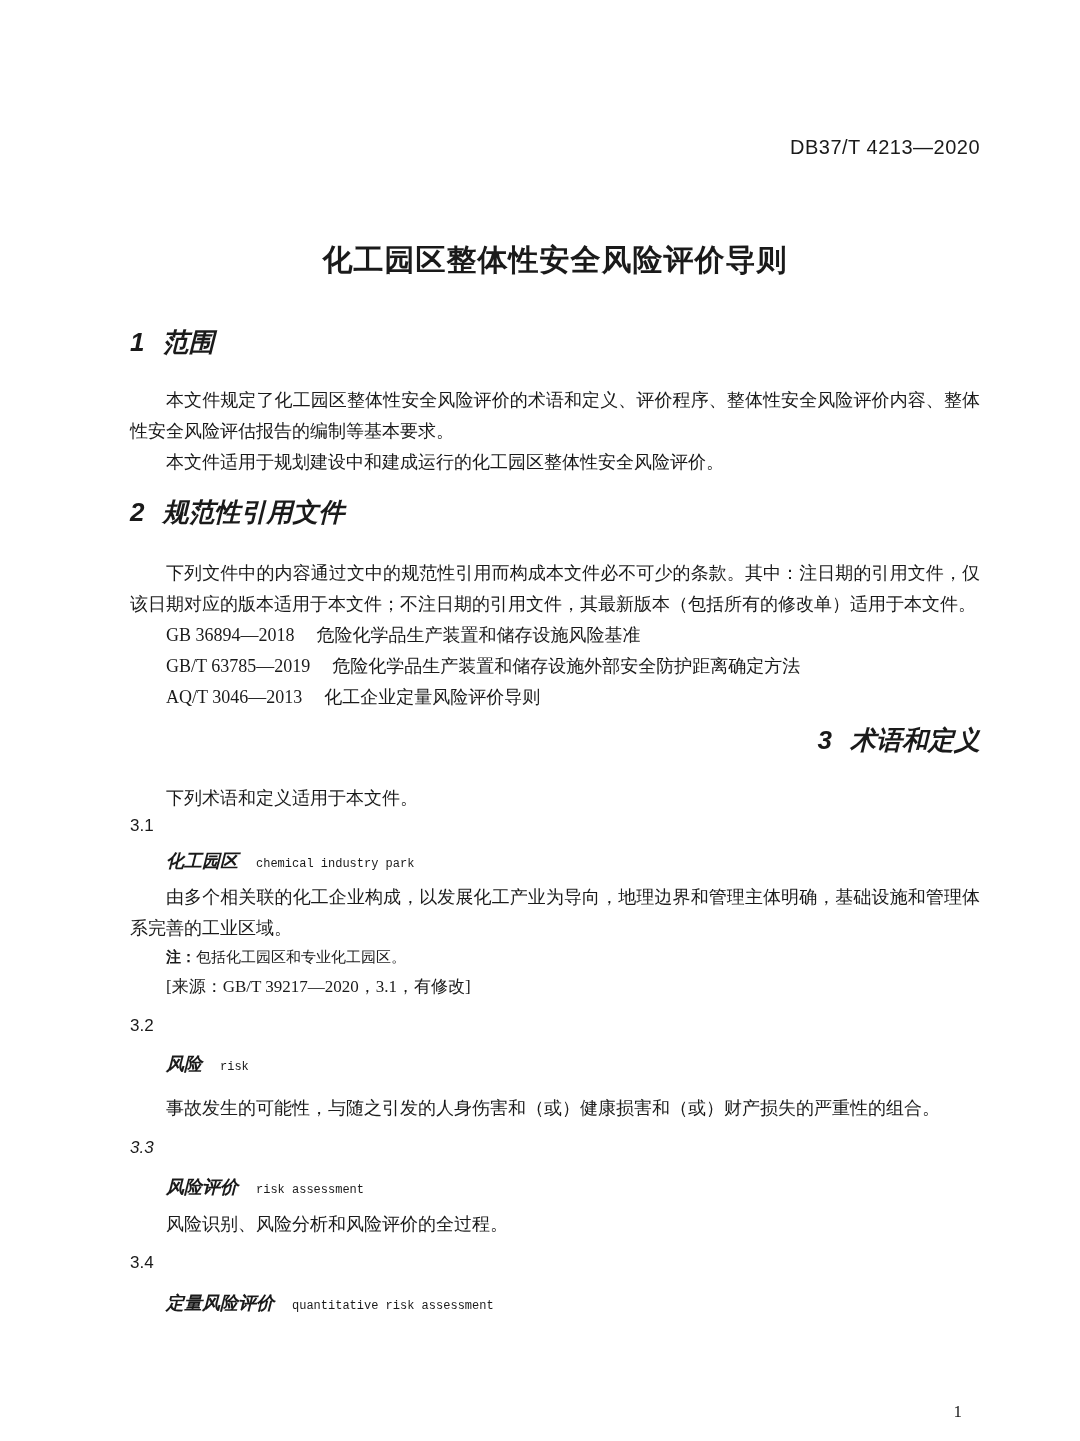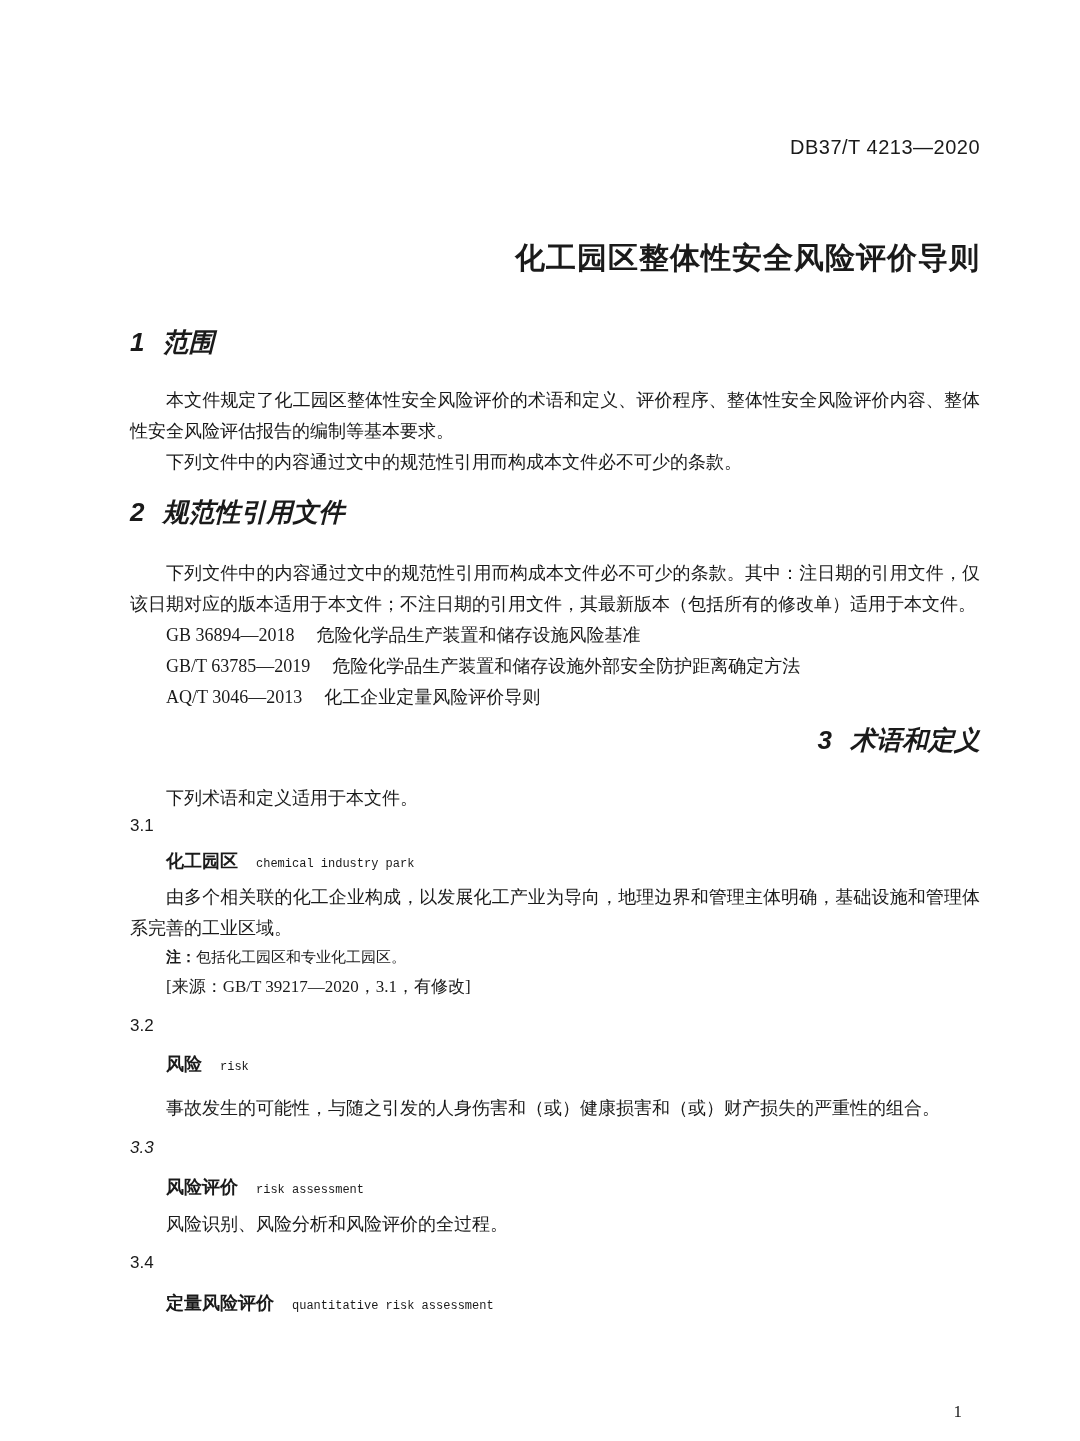--- a/index.html
+++ b/index.html
@@ -16,22 +16,22 @@
   .doc-code {
     text-align: right;
     font-family: "Liberation Sans", sans-serif;
     font-size: 20px;
     line-height: 24px;
     letter-spacing: 0.5px;
   }
 
   .doc-title {
     margin-top: 81px;
-    text-align: right;
-    font-family: Liberation Mono, monospace;
+    text-align: center;
+    font-family: Liberation Serif, serif;
     font-weight: bold;
     font-size: 30px;
     line-height: 40px;
     letter-spacing: 1px;
   }
 
   .sec-heading {
     font-family: "Liberation Sans", sans-serif;
     font-weight: bold;
     font-size: 26px;
@@ -81,20 +81,21 @@
     white-space: nowrap;
   }
   .th1 { margin-top: 10px; }
   .th2 { margin-top: 13px; }
   .th3 { margin-top: 14px; }
   .th4 { margin-top: 15px; }
   .term-zh {
     font-family: "Liberation Sans", sans-serif;
     font-weight: bold;
     margin-right: 18px;
+    font-style: italic;
   }
   .term-en {
     font-family: Liberation Mono, monospace;
     font-size: 12px;
   }
 
   .term-def { margin: 0; }
   .td1 { margin-top: 5px; }
   .td2 { margin-top: 13px; }
   .td3 { margin-top: 6px; }
@@ -128,21 +129,21 @@
 
   <div class="doc-code">DB37/T 4213—2020</div>
 
   <div class="doc-title">化工园区整体性安全风险评价导则</div>
 
   <div class="sec-heading h1">
     <span class="sec-num">1</span><span>范围</span>
   </div>
   <div class="sec1-paras">
     <p class="body-p">本文件规定了化工园区整体性安全风险评价的术语和定义、评价程序、整体性安全风险评价内容、整体性安全风险评估报告的编制等基本要求。</p>
-    <p class="body-p">下列文件中的内容通过文中的规范性引用而构成本文件必不可少的条款。</p>
+    <p class="body-p">本文件适用于规划建设中和建成运行的化工园区整体性安全风险评价。</p>
   </div>
 
   <div class="sec-heading h2">
     <span class="sec-num">2</span><span>规范性引用文件</span>
   </div>
   <p class="body-p sec2-intro">下列文件中的内容通过文中的规范性引用而构成本文件必不可少的条款。其中：注日期的引用文件，仅该日期对应的版本适用于本文件；不注日期的引用文件，其最新版本（包括所有的修改单）适用于本文件。</p>
   <div class="ref-list">
     <div class="ref-line">
       <span class="ref-code">GB 36894—2018</span><span>危险化学品生产装置和储存设施风险基准</span>
     </div>

